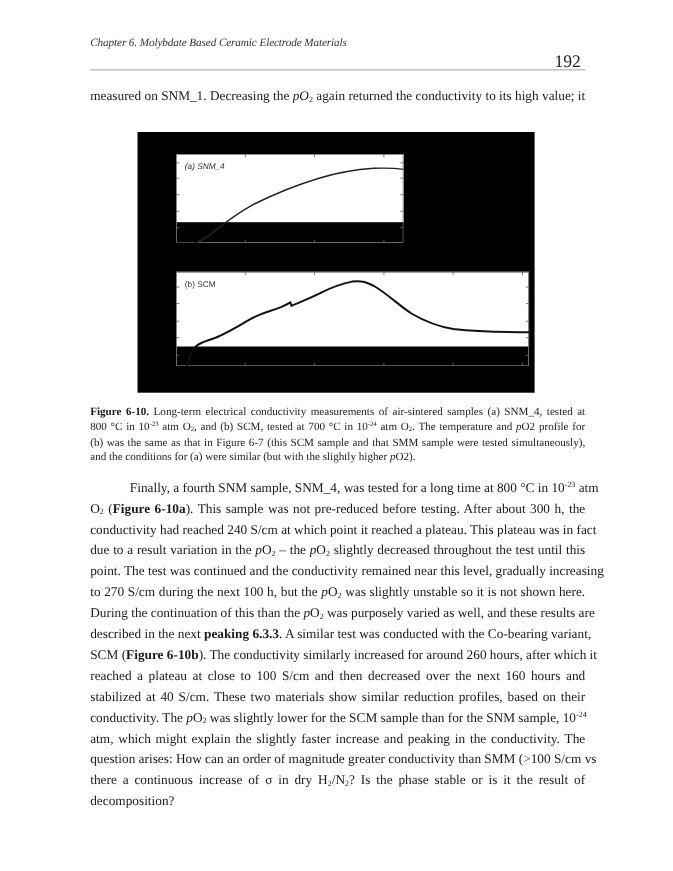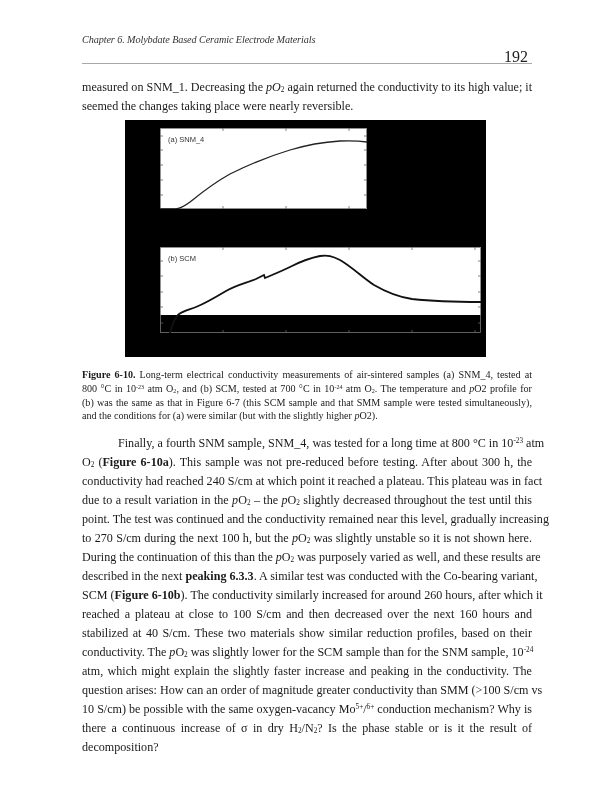--- a/index.html
+++ b/index.html
@@ -8,21 +8,21 @@
     .header { position: absolute; left: 82px; top: 34px; width: 450px; height: 16px; }
     .header-title { position: absolute; left: 0; top: 0; font-style: italic; font-size: 10.2px; color: #333; letter-spacing: -0.1px; }
     .header-page { position: absolute; right: 4px; top: -1px; font-size: 16px; color: #222; margin-top: 15px; }
     .header-rule { position: absolute; left: 82px; top: 63px; width: 450px; height: 1.4px; background: #a8a8a8; }
     .para { position: absolute; left: 82px; width: 450px; font-size: 12.1px; line-height: 19px; text-align: justify; }
     .para .ln { display: block; text-align: justify; text-align-last: justify; white-space: nowrap; height: 19px; }
     .para .ln.last { text-align-last: left; }
     .p1 { top: 78px; }
     .figure { position: absolute; left: 125px; top: 120px; width: 361px; height: 237px; background: #000; }
     .panel { position: absolute; background: #fff; }
-    .panel-a { left: 35px; top: 8px; width: 207px; height: 81px; }
+    .panel-a { left: 35px; top: 20px; width: 207px; height: 62px; font-style: italic; }
     .panel-b { left: 35px; top: 127px; width: 321px; height: 68px; }
     .panel-label { position: absolute; left: 8px; top: 7px; font-family: "Liberation Sans", "DejaVu Sans", sans-serif; font-size: 7.5px; color: #333; }
     .panel svg { position: absolute; left: 0; top: 0; }
     .caption { position: absolute; left: 82px; top: 368px; width: 450px; font-size: 10.1px; line-height: 13.8px; }
     .caption .ln { display: block; text-align: justify; text-align-last: justify; white-space: nowrap; height: 13.8px; }
     .caption .ln.last { text-align-last: left; }
     .p2 { top: 434px; }
     .p2 .ln:first-child { padding-left: 36px; }
     sup { font-size: 0.6em; vertical-align: 0.55em; line-height: 0; }
     sub { font-size: 0.6em; vertical-align: -0.2em; line-height: 0; }
@@ -33,21 +33,20 @@
 <body>
 
 <div class="header">
   <span class="header-title">Chapter 6. Molybdate Based Ceramic Electrode Materials</span>
   <span class="header-page">192</span>
 </div>
 <div class="header-rule"></div>
 
 <div class="para p1">
   <span class="ln"><span>measured on SNM_1. Decreasing the </span><span class="it">pO</span><sub>2</sub><span> again returned the conductivity to its high value; it</span></span>
-  <span class="ln last"><span>seemed the changes taking place were nearly reversible.</span></span>
 </div>
 
 <div class="figure">
   <div class="panel panel-a">
     <svg width="207" height="81" viewBox="0 0 207 81">
       <rect x="0.5" y="0.5" width="206" height="80" fill="none" stroke="#777" stroke-width="0.8"></rect>
       <g stroke="#666" stroke-width="0.8">
         <line x1="0" y1="8" x2="3" y2="8"></line>
           <line x1="0" y1="22" x2="3" y2="22"></line>
           <line x1="0" y1="37" x2="3" y2="37"></line>
@@ -115,16 +114,15 @@
   <span class="ln"><span>point. The test was continued and the conductivity remained near this level, gradually increasing</span></span>
   <span class="ln"><span>to 270 S/cm during the next 100 h, but the </span><span class="it">p</span><span>O</span><sub>2</sub><span> was slightly unstable so it is not shown here.</span></span>
   <span class="ln"><span>During the continuation of this than the </span><span class="it">p</span><span>O</span><sub>2</sub><span> was purposely varied as well, and these results are</span></span>
   <span class="ln"><span>described in the next </span><span class="b">peaking 6.3.3</span><span>. A similar test was conducted with the Co-bearing variant,</span></span>
   <span class="ln"><span>SCM (</span><span class="b">Figure 6-10b</span><span>). The conductivity similarly increased for around 260 hours, after which it</span></span>
   <span class="ln"><span>reached a plateau at close to 100 S/cm and then decreased over the next 160 hours and</span></span>
   <span class="ln"><span>stabilized at 40 S/cm. These two materials show similar reduction profiles, based on their</span></span>
   <span class="ln"><span>conductivity. The </span><span class="it">p</span><span>O</span><sub>2</sub><span> was slightly lower for the SCM sample than for the SNM sample, 10</span><sup>-24</sup></span>
   <span class="ln"><span>atm, which might explain the slightly faster increase and peaking in the conductivity. The</span></span>
   <span class="ln"><span>question arises: How can an order of magnitude greater conductivity than SMM (&gt;100 S/cm vs</span></span>
-  <span class="ln"><span>10 S/cm) be possible with the same oxygen-vacancy Mo</span><sup>5+</sup><span>/</span><sup>6+</sup><span> conduction mechanism? Why is</span></span>
   <span class="ln"><span>there a continuous increase of σ in dry H</span><sub>2</sub><span>/N</span><sub>2</sub><span>? Is the phase stable or is it the result of</span></span>
   <span class="ln last"><span>decomposition?</span></span>
 </div>
 
 </body></html>

